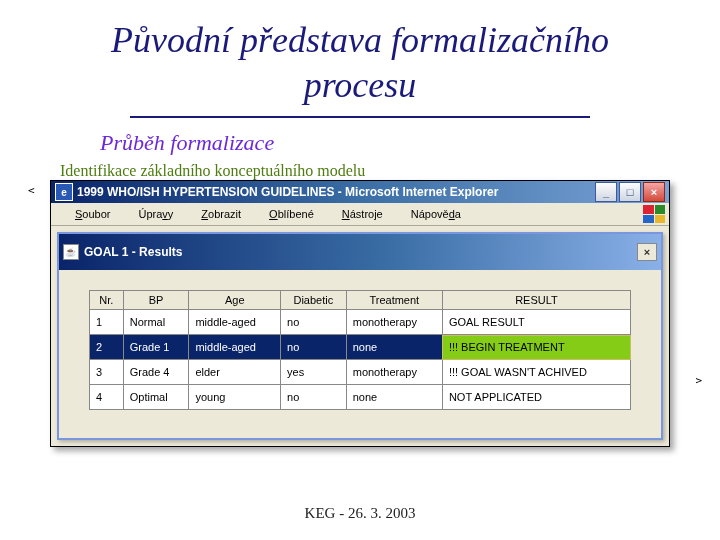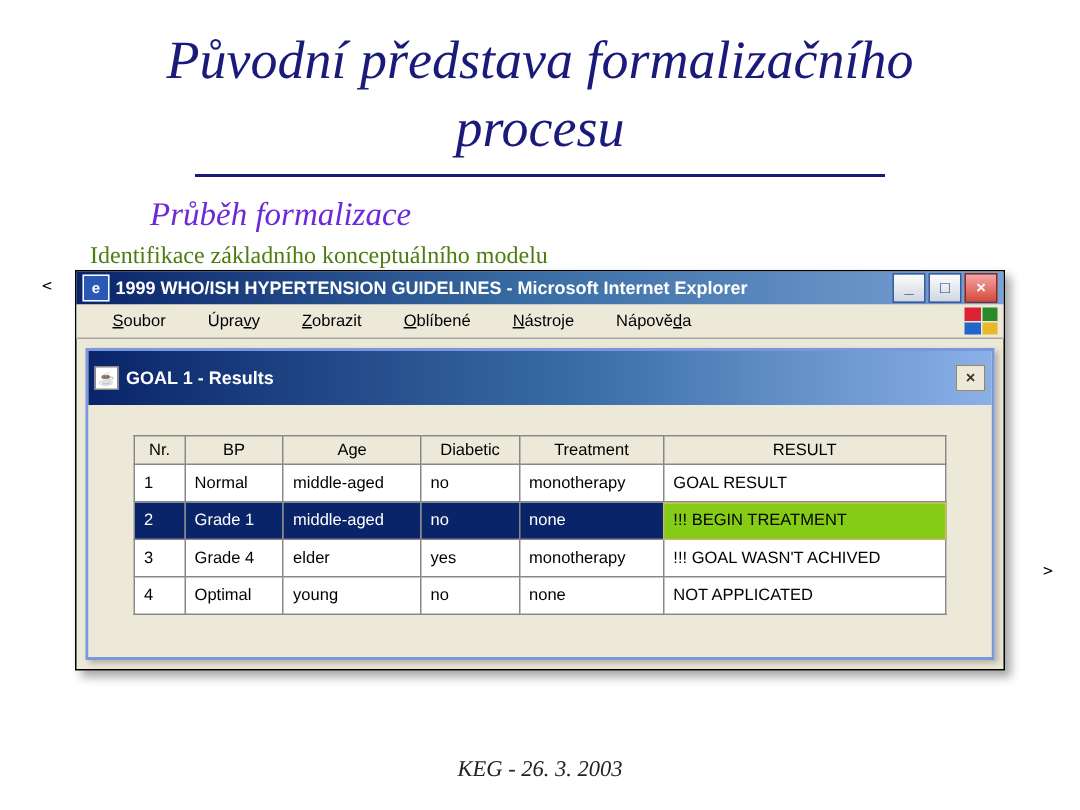--- a/index.html
+++ b/index.html
@@ -58,21 +58,20 @@
     position: absolute;
     top: 374px;
     right: 18px;
   }
   .footer {
     position: absolute;
     bottom: 18px;
     width: 100%;
     text-align: center;
     font-size: 15px;
-    font-style: italic;
     color: #222;
   }
 
   
   .ie-window {
     position: absolute;
     top: 180px;
     left: 50px;
     width: 618px;
     border: 1px solid #000;

